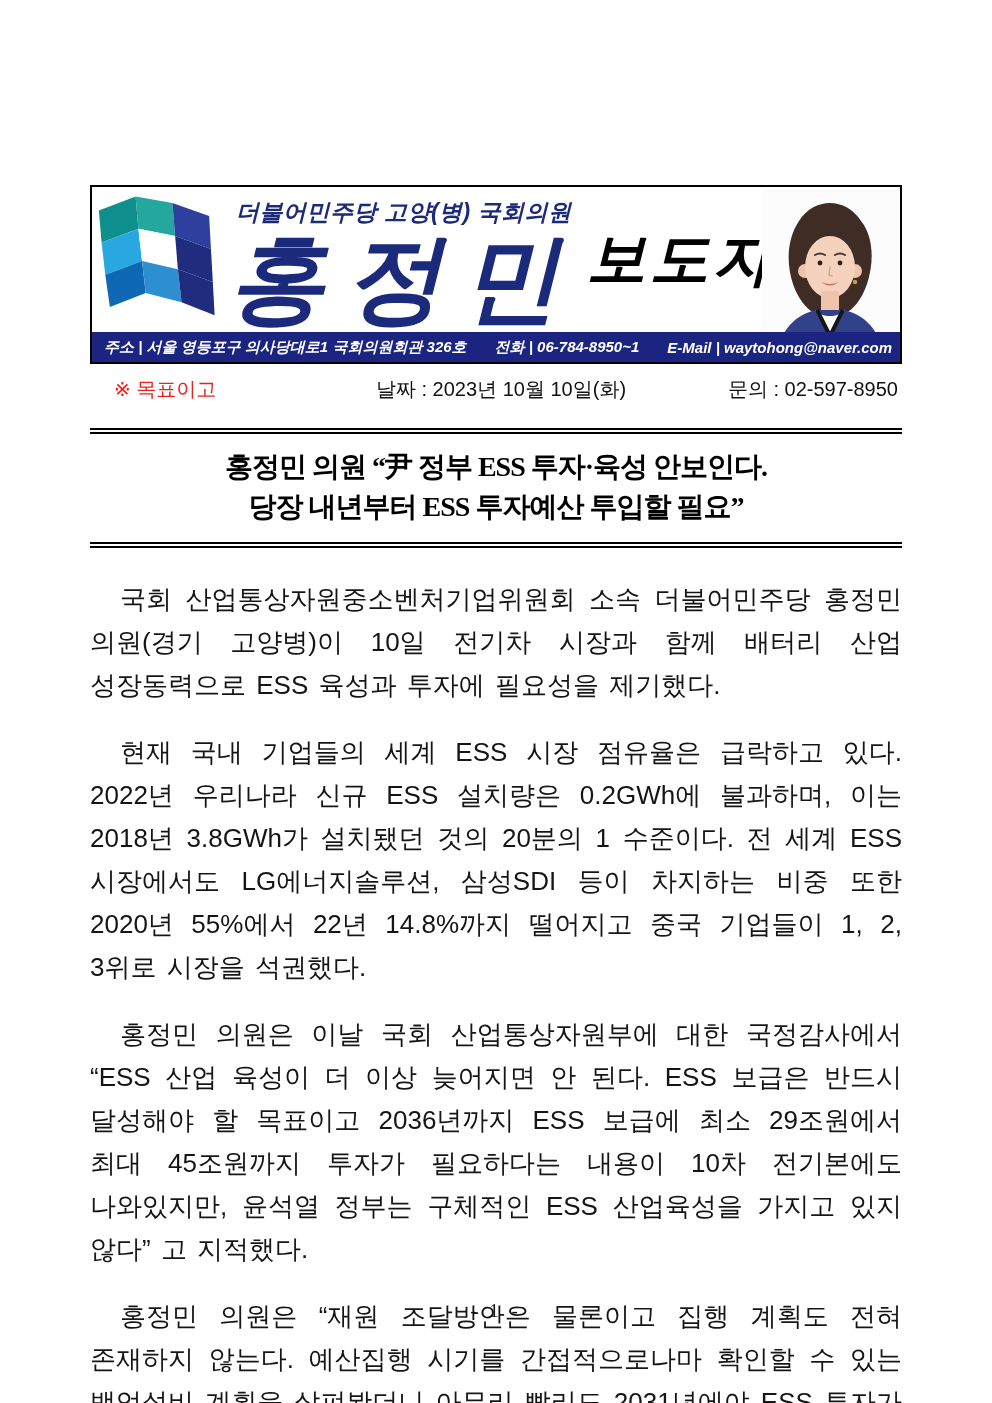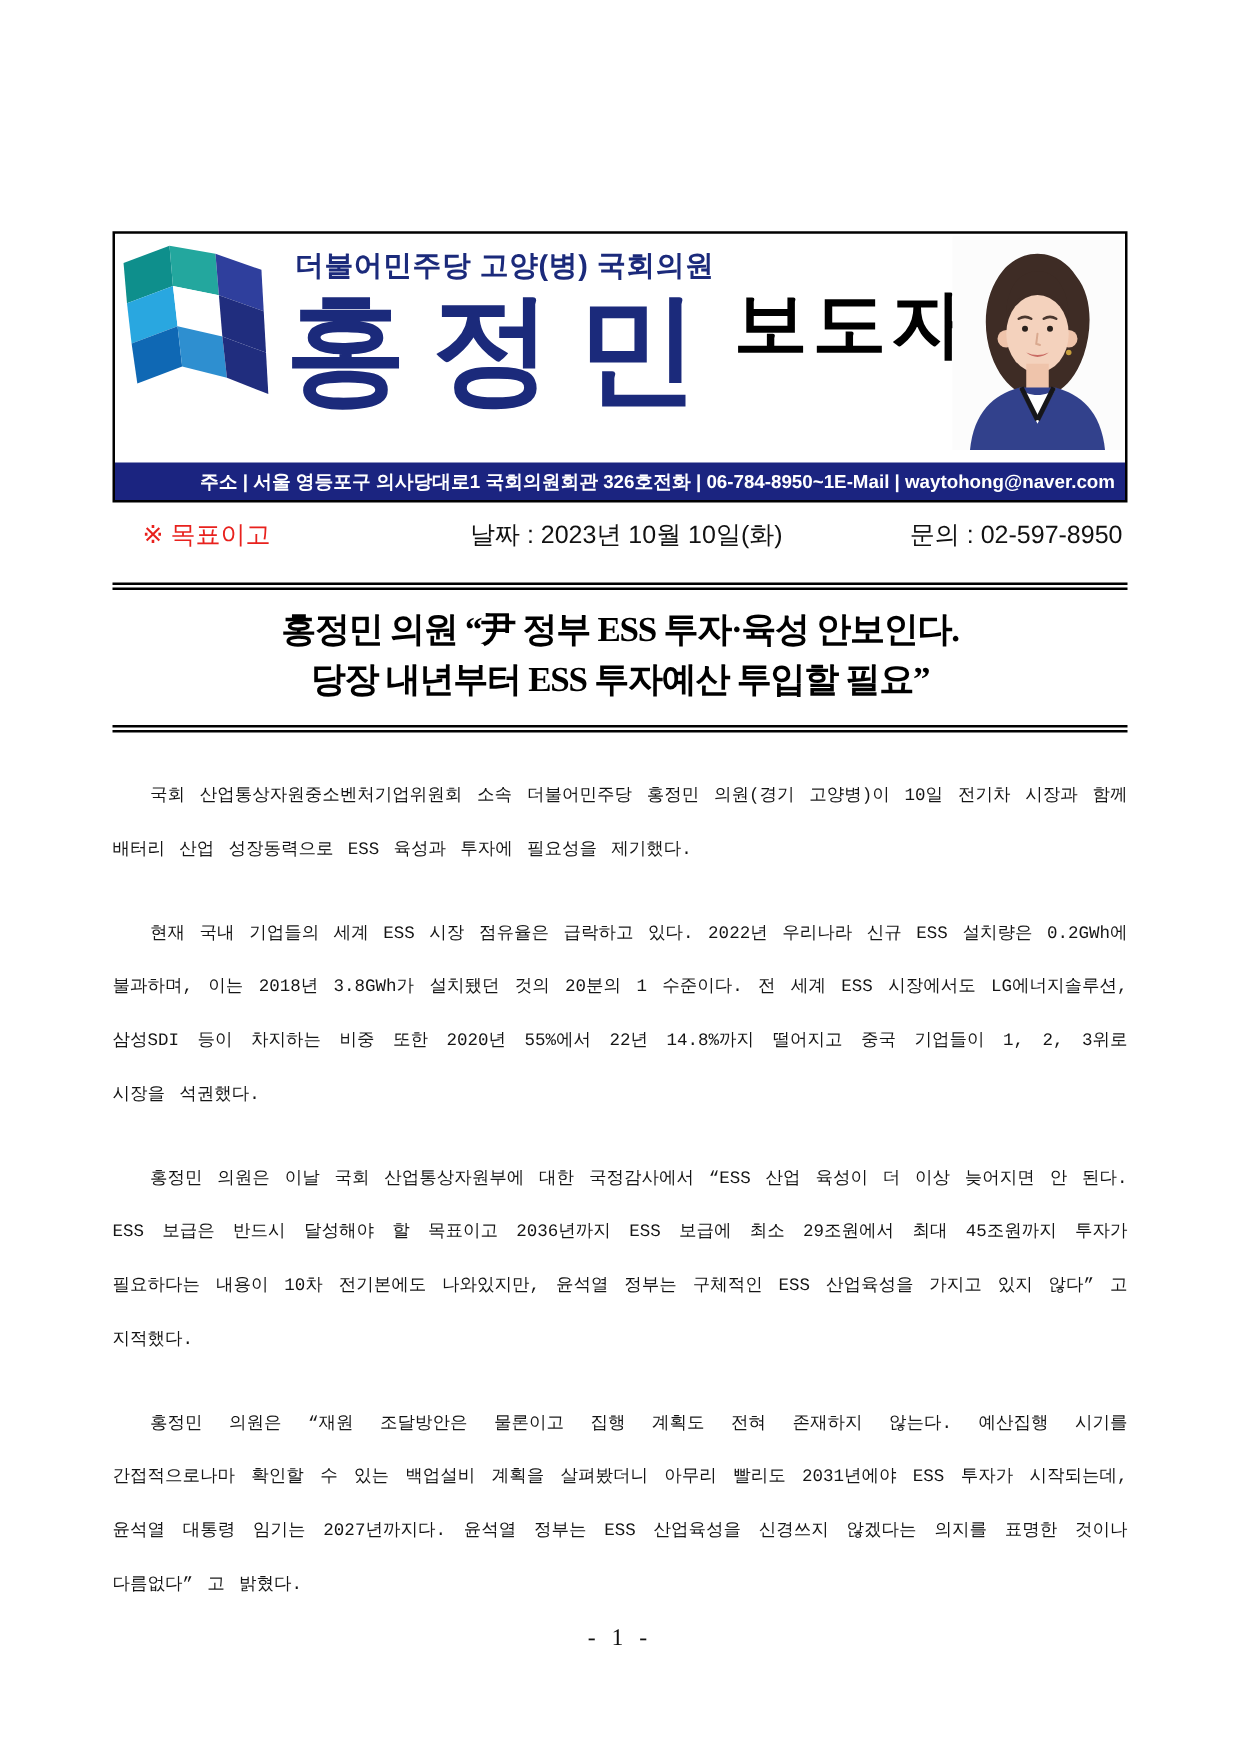--- a/index.html
+++ b/index.html
@@ -18,24 +18,25 @@
     position: absolute;
     left: 90px;
     top: 185px;
     width: 812px;
   }
 
   
   .header-box {
     position: relative;
     width: 100%;
-    height: 217px;
+    height: 179px;
     border: 2px solid #000;
     background: #ffffff;
     overflow: hidden;
+    font-style: italic;
   }
   .flag-logo {
     position: absolute;
     left: 5px;
     top: 5px;
     width: 120px;
     height: 125px;
   }
   .header-text {
     position: absolute;
@@ -82,21 +83,21 @@
   .contact-bar {
     position: absolute;
     left: 0;
     right: 0;
     bottom: 0;
     height: 30px;
     background: #1B2480;
     z-index: 2;
     display: flex;
     align-items: center;
-    justify-content: flex-end;
+    justify-content: space-between;
     padding: 0 8px 0 12px;
     font-family: "Liberation Sans", "DejaVu Sans", sans-serif;
     font-weight: bold;
     font-size: 15px;
     color: #ffffff;
     white-space: nowrap;
   }
 
   
   .meta-row {
@@ -123,22 +124,22 @@
     font-weight: bold;
     font-size: 28px;
     letter-spacing: -1px;
     line-height: 1.42;
     color: #000;
   }
 
   
   .body-text { margin-top: 30px; }
   .body-text p {
-    font-family: Liberation Mono, monospace;
-    font-size: 14px;
+    font-family: Liberation Sans, sans-serif;
+    font-size: 26px;
     line-height: 43px;
     text-align: justify;
     text-indent: 30px;
     word-break: keep-all;
     word-spacing: 3px;
     margin-bottom: 24px;
     color: #151515;
   }
 
   

